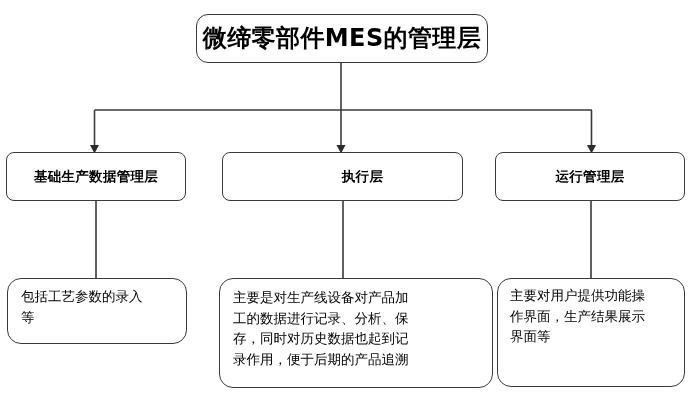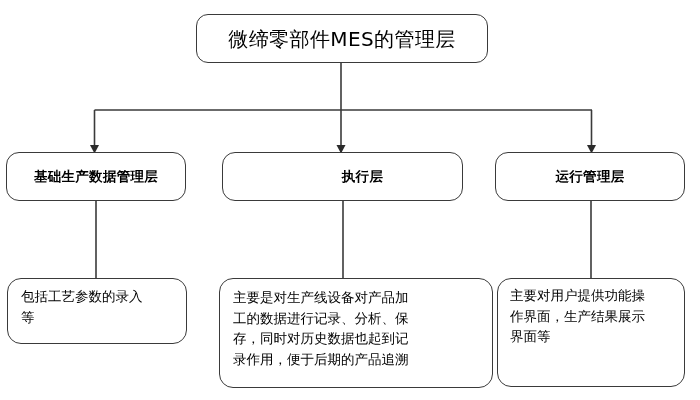--- a/index.html
+++ b/index.html
@@ -24,37 +24,37 @@
     top: 0;
     width: 700px;
     height: 400px;
     pointer-events: none;
   }
   .node {
     position: absolute;
     box-sizing: border-box;
     background: #ffffff;
     border: 1px solid #3a3a3a;
-    border-radius: 13px;
+    border-radius: 8px;
     display: flex;
     align-items: center;
     color: #000000;
     z-index: 2;
   }
   .node-title {
     left: 196px;
     top: 14px;
     width: 292px;
     height: 49px;
     justify-content: center;
     border-radius: 12px;
   }
   .node-title .txt {
-    font-size: 20px;
-    font-weight: normal;
+    font-size: 24px;
+    font-weight: bold;
     letter-spacing: 0.4px;
     line-height: 1.1;
     text-align: right;
   }
   .node-layer {
     height: 49px;
     justify-content: center;
     top: 152px;
   }
   .node-layer .txt {

